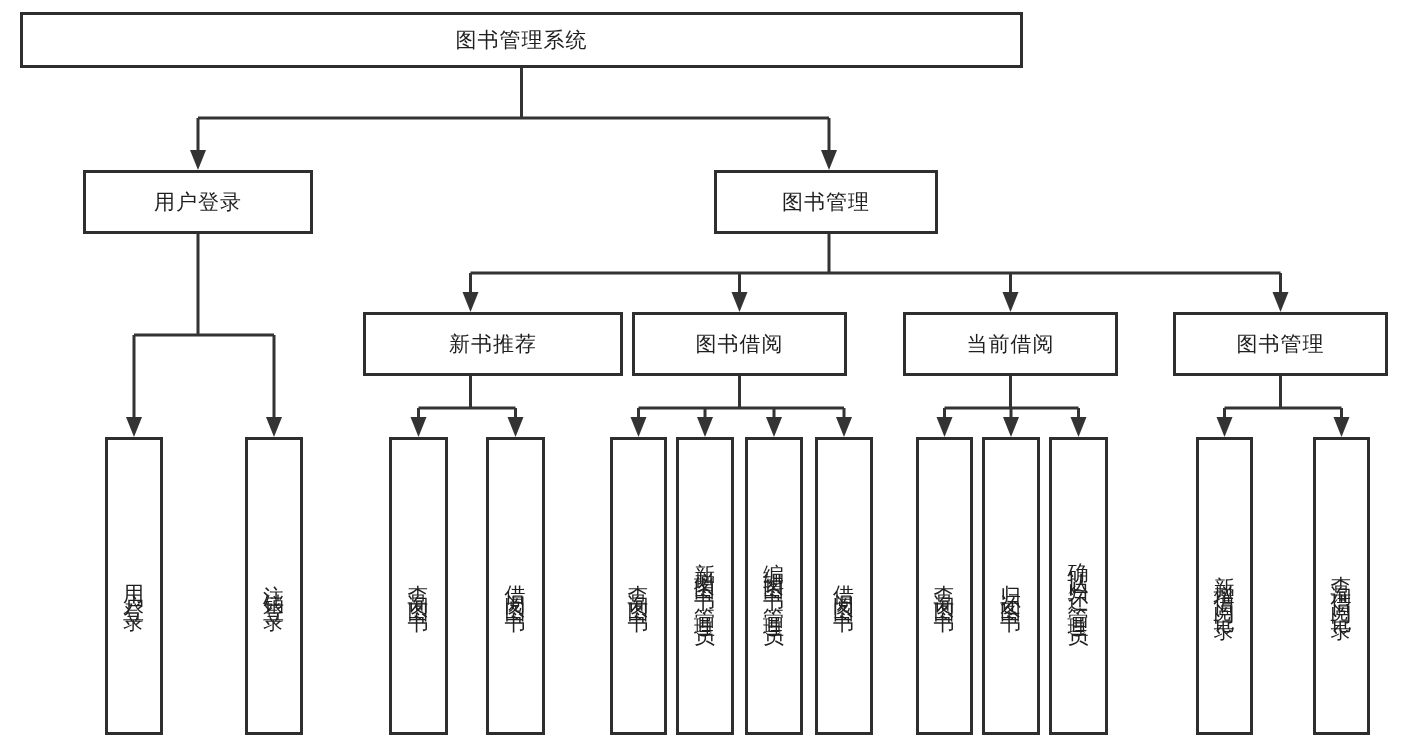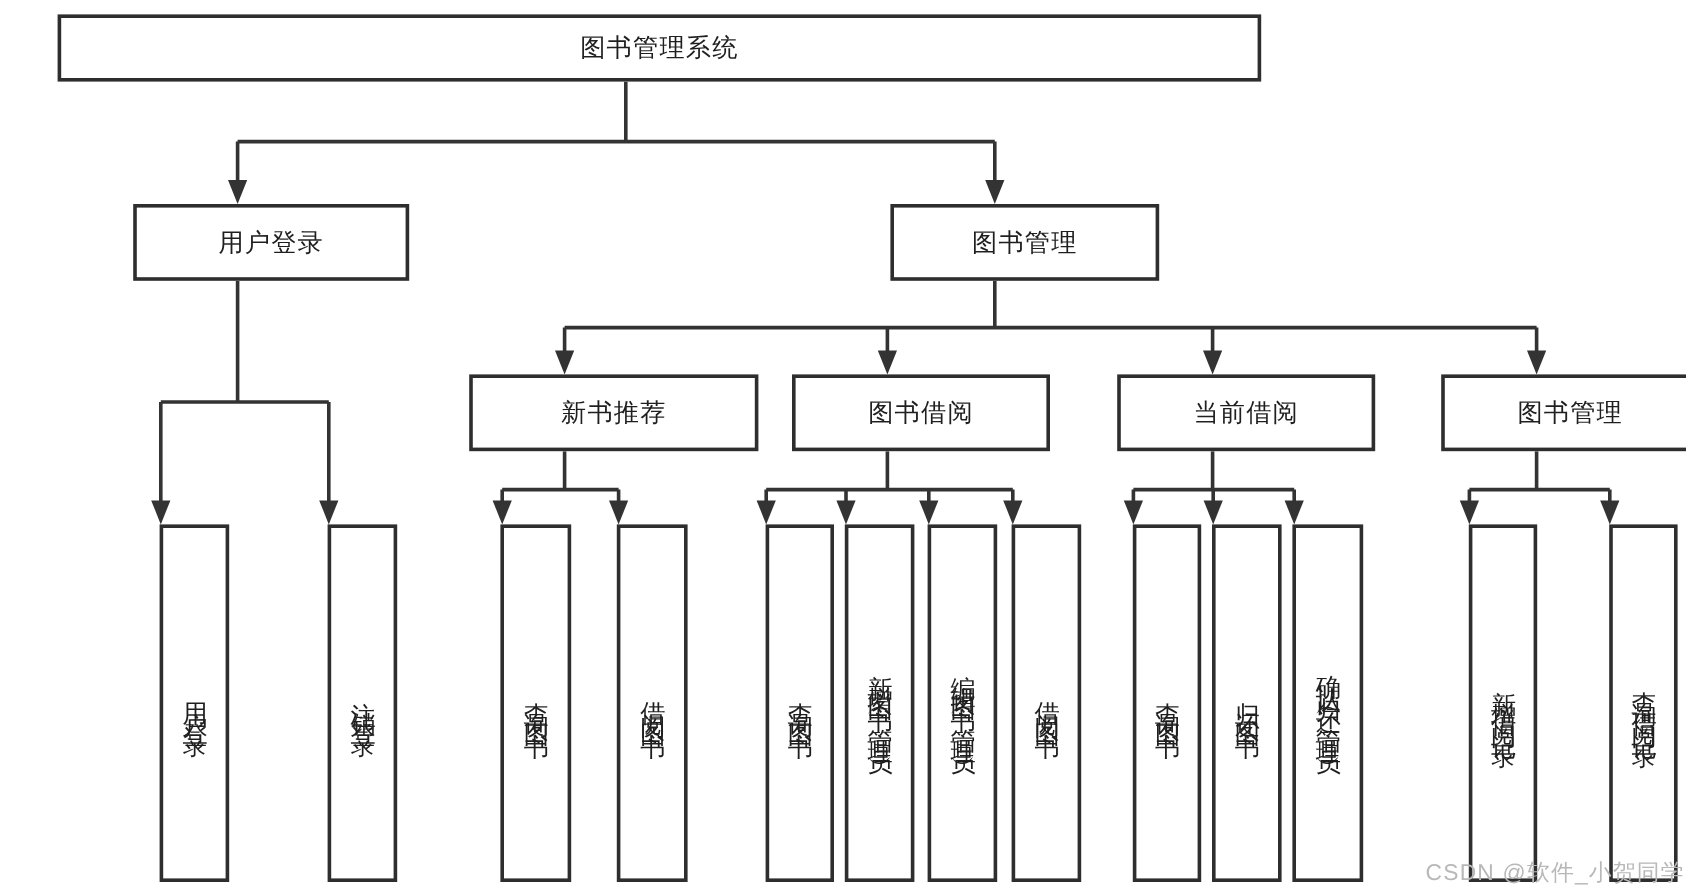--- a/index.html
+++ b/index.html
@@ -16,21 +16,20 @@
   .node{
     position:absolute;
     box-sizing:border-box;
     border:3px solid #2e2e2e;
     background:#ffffff;
     display:flex;align-items:center;justify-content:center;
     color:#1f1f1f;
     font-size:21px;
     letter-spacing:1px;
     text-align:center;
-    margin-left:28px;
   }
   .h-node{white-space:nowrap;}
   .v-node span{
     writing-mode:vertical-rl;
     text-orientation:mixed;
     letter-spacing:9px;
     line-height:1;
   }
   .root-node{font-size:21px;}
   .watermark{
@@ -102,21 +101,21 @@
       <polygon points="1216.5,417 1232.5,417 1224.5,437"></polygon>
       <polygon points="1333.5,417 1349.5,417 1341.5,437"></polygon>
     </g>
   </svg>
 
   <div class="node h-node root-node" style="left:20px;top:12px;width:1003px;height:56px;">图书管理系统</div>
 
   <div class="node h-node" style="left:83px;top:170px;width:230px;height:64px;">用户登录</div>
   <div class="node h-node" style="left:714px;top:170px;width:224px;height:64px;">图书管理</div>
 
-  <div class="node h-node" style="left:363px;top:312px;width:241px;height:64px;">新书推荐</div>
+  <div class="node h-node" style="left:363px;top:312px;width:260px;height:64px;">新书推荐</div>
   <div class="node h-node" style="left:903px;top:312px;width:215px;height:64px;">当前借阅</div>
   <div class="node h-node" style="left:632px;top:312px;width:215px;height:64px;">图书借阅</div>
   <div class="node h-node" style="left:1173px;top:312px;width:215px;height:64px;">图书管理</div>
 
   <div class="node v-node" style="left:105px;top:437px;width:58px;height:298px;">
     <span>用户登录</span>
   </div>
   <div class="node v-node" style="left:245px;top:437px;width:58px;height:298px;">
     <span>注销登录</span>
   </div>
@@ -151,15 +150,14 @@
     <span>确认归还（管理员）</span>
   </div>
 
   <div class="node v-node" style="left:1196px;top:437px;width:57px;height:298px;">
     <span>新增借阅记录</span>
   </div>
   <div class="node v-node" style="left:1313px;top:437px;width:57px;height:298px;">
     <span>查询借阅记录</span>
   </div>
 
-  <div class="watermark">CSDN @软件_小贺同学</div>
 
 </div>
 
 </body></html>

